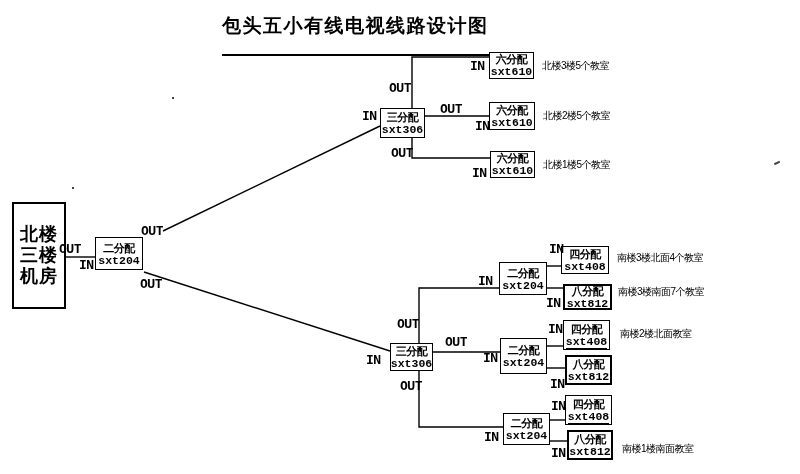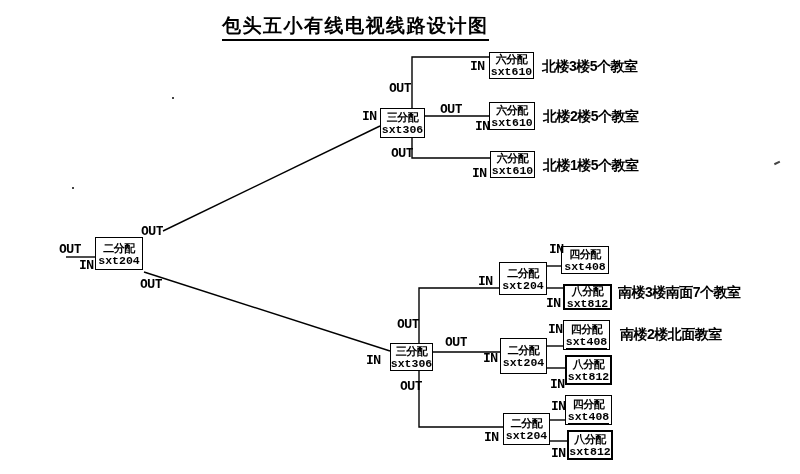--- a/index.html
+++ b/index.html
@@ -4,21 +4,21 @@
 <style>
   html,body { margin:0; padding:0; background:#ffffff; }
   .stage {
     position:relative; width:800px; height:474px; background:#ffffff;
     color:#000; font-family:"Liberation Sans","DejaVu Sans",sans-serif;
     overflow:hidden;
   }
   .title {
     position:absolute; left:222px; top:13px;
     font-size:19px; font-weight:bold; letter-spacing:1.5px;
-    border-bottom:2px solid #000; padding-bottom:0; white-space:nowrap;
+    border-bottom:2px solid #000; padding-bottom:15px; white-space:nowrap;
   }
   svg.wires { position:absolute; left:0; top:0; }
   svg.wires path { stroke:#000; stroke-width:1.4; fill:none; }
   .headend {
     position:absolute; left:12px; top:202px; width:54px; height:107px;
     border:2px solid #000; box-sizing:border-box; background:#fff;
     display:flex; flex-direction:column; align-items:center; justify-content:center;
   }
   .headend span { font-size:18px; font-weight:bold; line-height:21px; letter-spacing:1px; white-space:nowrap; }
   .box {
@@ -31,21 +31,21 @@
   .bmodel {
     font-family:Liberation Mono, monospace;
     font-size:11.5px; font-weight:bold; line-height:12px; white-space:nowrap;
   }
   .leaf .bmodel { border-bottom:1.4px solid #000; }
   .port {
     position:absolute; font-family:"DejaVu Sans Mono","Liberation Mono",monospace;
     font-size:13px; font-weight:bold; line-height:11px; letter-spacing:-0.5px; white-space:nowrap;
   }
   .dest {
-    position:absolute; font-size:14px; font-weight:bold; line-height:16px;
+    position:absolute; font-size:10px; font-weight:normal; line-height:16px;
     letter-spacing:-0.5px; white-space:nowrap;
   }
   .speck { position:absolute; background:#444; }
 </style>
 </head>
 <body>
 
 <div class="stage">
 
   <div class="title">包头五小有线电视线路设计图</div>
@@ -61,20 +61,25 @@
     <path d="M433,352 H500"></path>
     <path d="M419,371 V427 H503"></path>
     <path d="M547,266 H561"></path>
     <path d="M547,288 H563"></path>
     <path d="M547,346 H563"></path>
     <path d="M547,368 H565"></path>
     <path d="M550,420 H565"></path>
     <path d="M550,441 H567"></path>
   </svg>
 
+  <div class="headend">
+    <span>北楼</span>
+    <span>三楼</span>
+    <span>机房</span>
+  </div>
 
   <div class="box" style="left:95px;top:237px;width:48px;height:33px">
     <span class="bname">二分配</span>
     <span class="bmodel">sxt204</span>
   </div>
 
   <div class="box" style="left:380px;top:108px;width:45px;height:30px">
     <span class="bname">三分配</span>
     <span class="bmodel">sxt306</span>
   </div>
@@ -157,20 +162,22 @@
   <span class="port" style="left:549px;top:243px">IN</span>
   <span class="port" style="left:546px;top:297px">IN</span>
   <span class="port" style="left:548px;top:323px">IN</span>
   <span class="port" style="left:550px;top:378px">IN</span>
   <span class="port" style="left:551px;top:400px">IN</span>
   <span class="port" style="left:551px;top:447px">IN</span>
 
   <span class="dest" style="left:542px;top:58px">北楼3楼5个教室</span>
   <span class="dest" style="left:543px;top:108px">北楼2楼5个教室</span>
   <span class="dest" style="left:543px;top:157px">北楼1楼5个教室</span>
+  <span class="dest" style="left:617px;top:250px">南楼3楼北面4个教室</span>
   <span class="dest" style="left:618px;top:284px">南楼3楼南面7个教室</span>
   <span class="dest" style="left:620px;top:326px">南楼2楼北面教室</span>
+  <span class="dest" style="left:622px;top:441px">南楼1楼南面教室</span>
 
   <div class="speck" style="left:172px;top:97px;width:2px;height:2px"></div>
   <div class="speck" style="left:72px;top:187px;width:2px;height:2px"></div>
   <div class="speck" style="left:774px;top:162px;width:6px;height:1.5px;transform:rotate(-25deg)"></div>
 
 </div>
 
 </body></html>

